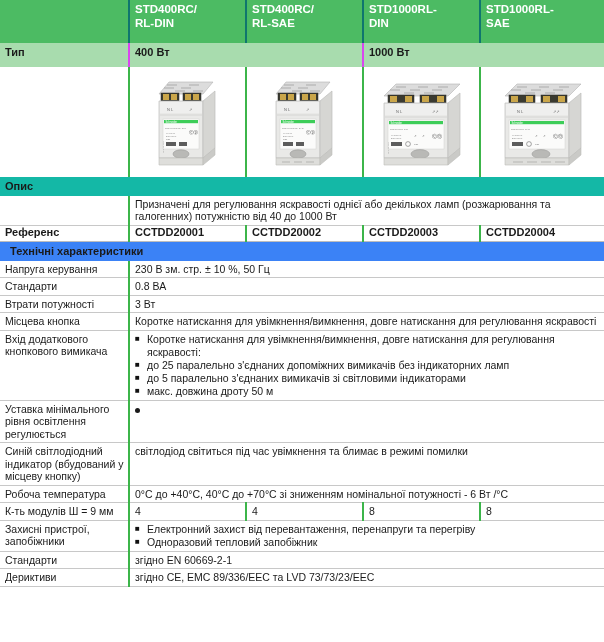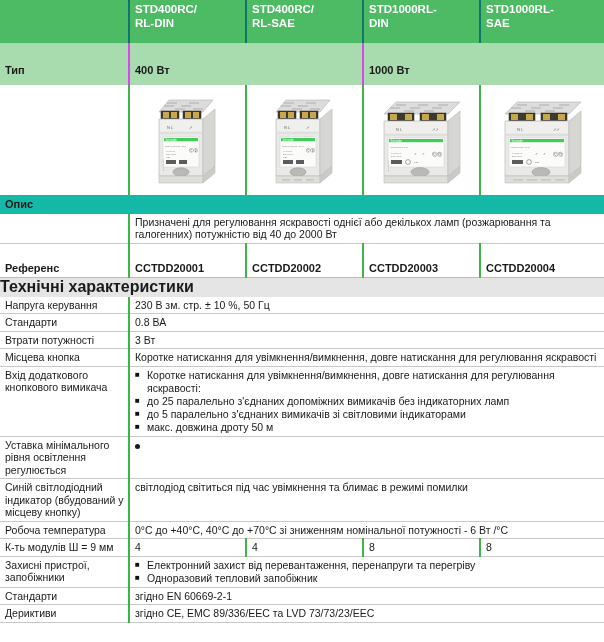--- a/index.html
+++ b/index.html
@@ -56,21 +56,21 @@
   tr.hdr td.sep { border-left: 2px solid #0f766e; }
   tr.hdr td.first { border-left: none; }
 
   
   tr.type td {
     background: #a8dcae;
     font-weight: bold;
     font-size: 11px;
     height: 19px;
     border-bottom: none;
-    padding-top: 21px;
+    padding-top: 3px;
     margin-top: 30px;
   }
   tr.type td.sep { border-left: 2px solid #d946ef; }
 
   
   tr.imgrow td {
     background: #ffffff;
     height: 110px;
     border-bottom: none;
     padding: 0;
@@ -81,30 +81,30 @@
   
   tr.section td {
     background: #14b8a6;
     font-weight: bold;
     font-size: 11px;
     padding: 3px 5px 3px 5px;
     border-bottom: none;
   }
   
   tr.section-lite td {
-    background: #e5e5e5;
+    background: #3b82f6;
     font-weight: bold;
-    font-size: 16px;
-    padding: 3px 5px 3px 0;
+    font-size: 11px;
+    padding: 3px 5px 3px 10px;
     border-bottom: none;
   }
   tr.refrow td {
     font-weight: bold;
     font-size: 11px;
-    padding-top: 18px;
+    padding-top: 0;
     padding-bottom: 3px;
     border-bottom: 1px solid #bdbdbd;
   }
   td.lbl { color: #1a1a1a; }
   td.val { color: #1a1a1a; }
 
   .bullet-list { margin: 0; padding: 0; list-style: none; }
   .bullet-list li {
     position: relative;
     padding-left: 12px;
@@ -379,21 +379,21 @@
       </div>
     </td>
   </tr>
 
   <tr class="section">
     <td colspan="5">Опис</td>
   </tr>
 
   <tr>
     <td></td>
-    <td class="sep val" colspan="4">Призначені для регулювання яскравості однієї або декількох ламп (розжарювання та галогенних) потужністю від 40 до 2000 Вт</td>
+    <td class="sep val" colspan="4">Призначені для регулювання яскравості однієї або декількох ламп (розжарювання та галогенних) потужністю від 40 до 1000 Вт</td>
   </tr>
 
   <tr class="refrow">
     <td class="lbl">Референс</td>
     <td class="sep val">CCTDD20001</td>
     <td class="sep val">CCTDD20002</td>
     <td class="sep val">CCTDD20003</td>
     <td class="sep val">CCTDD20004</td>
   </tr>
 

